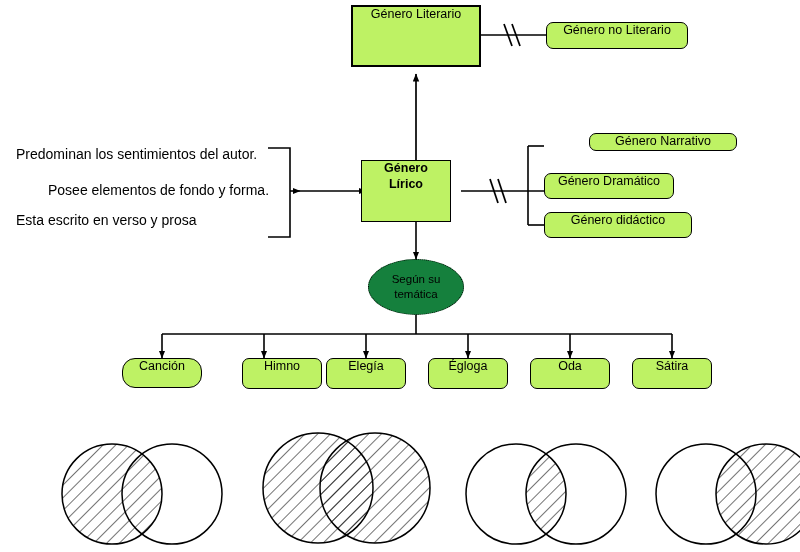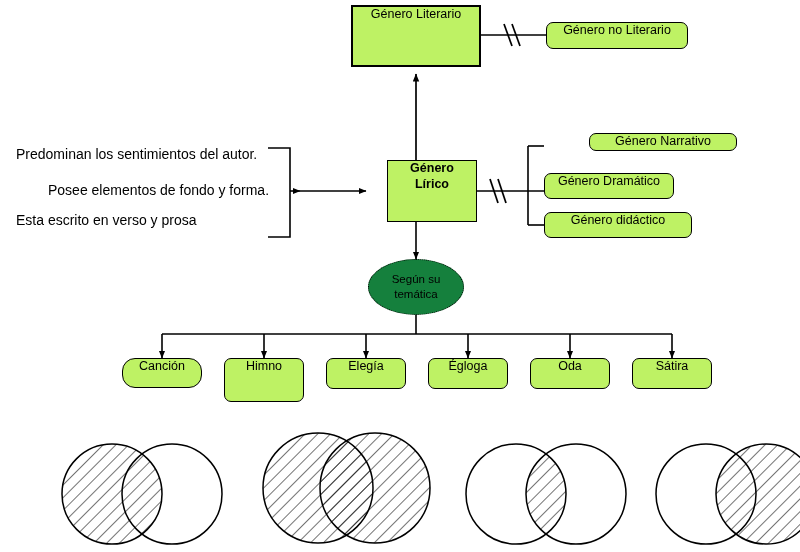--- a/index.html
+++ b/index.html
@@ -179,21 +179,21 @@
   </svg>
 
   <div class="node thick" style="left:351px; top:5px; width:130px; height:62px;">
     <span>Género Literario</span>
   </div>
 
   <div class="node rounded" style="left:546px; top:22px; width:142px; height:27px;">
     <span>Género no Literario</span>
   </div>
 
-  <div class="node bold" style="left:387px; top:160px; width:90px; height:62px; white-space:pre-line;">
+  <div class="node bold" style="left:361px; top:160px; width:90px; height:62px; white-space:pre-line;">
     <span style="white-space:pre-line;">Género
 Lírico</span>
   </div>
 
   <div class="node rounded" style="left:544px; top:133px; width:148px; height:18px;margin-left:45px;">
     <span>Género Narrativo</span>
   </div>
   <div class="node rounded" style="left:544px; top:173px; width:130px; height:26px;">
     <span>Género Dramático</span>
   </div>
@@ -202,21 +202,21 @@
   </div>
 
   <div class="ellipse-node" style="left:368px; top:259px; width:96px; height:56px;">
     <span style="white-space:pre-line;">Según su
 temática</span>
   </div>
 
   <div class="node rounded" style="left:122px; top:358px; width:80px; height:30px;border-radius:13px;">
     <span>Canción</span>
   </div>
-  <div class="node rounded" style="left:224px; top:358px; width:80px; height:44px;">
+  <div class="node rounded" style="left:242px; top:358px; width:80px; height:31px;">
     <span>Himno</span>
   </div>
   <div class="node rounded" style="left:326px; top:358px; width:80px; height:31px;">
     <span>Elegía</span>
   </div>
   <div class="node rounded" style="left:428px; top:358px; width:80px; height:31px;">
     <span>Égloga</span>
   </div>
   <div class="node rounded" style="left:632px; top:358px; width:80px; height:31px;">
     <span>Sátira</span>

